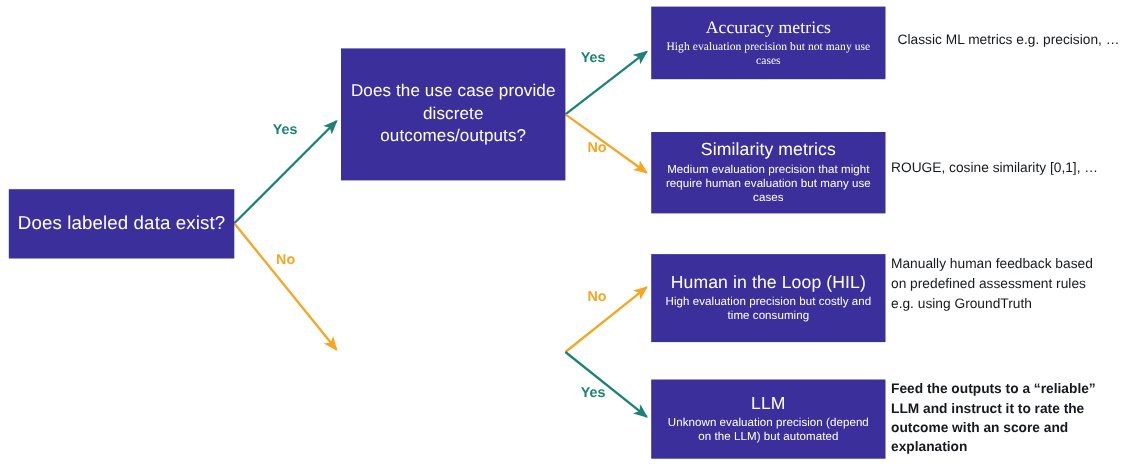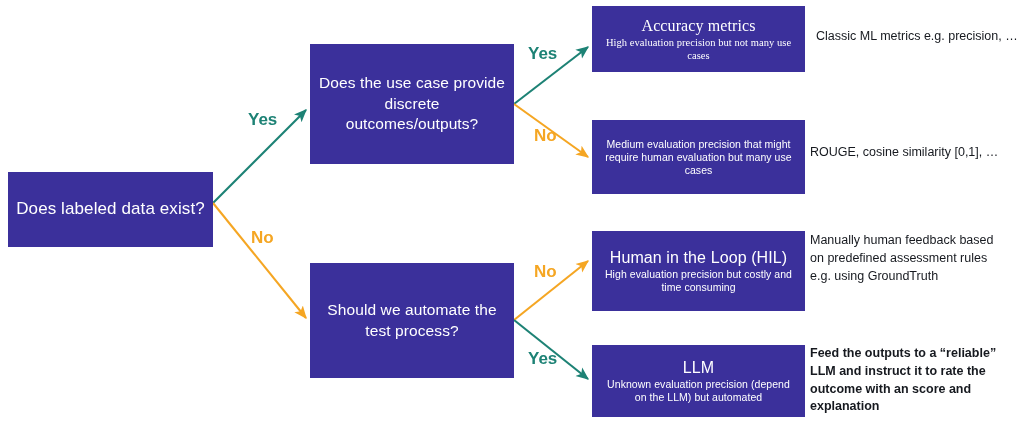--- a/index.html
+++ b/index.html
@@ -47,21 +47,21 @@
   .annot {
     position: absolute;
     color: #16191F;
     font-size: 12.5px;
     line-height: 1.42;
     text-align: left;
     z-index: 3;
   }
   .edge-label {
     position: absolute;
-    font-size: 17px;
+    font-size: 13px;
     font-weight: 600;
     z-index: 4;
     white-space: nowrap;
   }
   .edge-label.yes { color: #1D8275; }
   .edge-label.no  { color: #F5A623; }
 
   svg#edges {
     position: absolute;
     left: 0; top: 0;
@@ -92,39 +92,37 @@
 
     <line x1="514" y1="104" x2="588" y2="47" stroke="#1D8275" stroke-width="2.1" marker-end="url(#ah-yes)"></line>
 
     <line x1="514" y1="104" x2="588" y2="157" stroke="#F5A623" stroke-width="2.1" marker-end="url(#ah-no)"></line>
 
     <line x1="514" y1="320" x2="588" y2="261" stroke="#F5A623" stroke-width="2.1" marker-end="url(#ah-no)"></line>
 
     <line x1="514" y1="320" x2="588" y2="379" stroke="#1D8275" stroke-width="2.1" marker-end="url(#ah-yes)"></line>
   </svg>
 
-  <div class="node root" style="left:8px; top:172px; width:205px; height:75px;">
+  <div class="node root" style="left:8px; top:172px; width:205px; height:63px;">
     <div class="title">Does labeled data exist?</div>
   </div>
 
   <div class="node decision" style="left:310px; top:44px; width:204px; height:120px;">
     <div class="title">Does the use case provide discrete outcomes/outputs?</div>
   </div>
 
-  <div class="node decision" style="left:310px; top:263px; width:204px; height:115px;">
-    <div class="title">Should we automate the test process?</div>
-  </div>
 
   <div class="node leaf" style="left:592px; top:6px; width:213px; height:66px;font-family:Liberation Serif, serif;">
     <div class="title">Accuracy metrics</div>
     <div class="sub">High evaluation precision but not many use cases</div>
   </div>
   <div class="annot" style="left:816px; top:28px; width:207px;">Classic ML metrics e.g. precision, …</div>
 
   <div class="node leaf" style="left:592px; top:120px; width:213px; height:74px;">
+    <div class="title">Similarity metrics</div>
     <div class="sub">Medium evaluation precision that might require human evaluation but many use cases</div>
   </div>
   <div class="annot" style="left:810px; top:144px; width:210px;">ROUGE, cosine similarity [0,1], …</div>
 
   <div class="node leaf" style="left:592px; top:231px; width:213px; height:80px;">
     <div class="title">Human in the Loop (HIL)</div>
     <div class="sub">High evaluation precision but costly and time consuming</div>
   </div>
   <div class="annot" style="left:810px; top:232px; width:200px;">Manually human feedback based on predefined assessment rules e.g. using GroundTruth</div>
 

